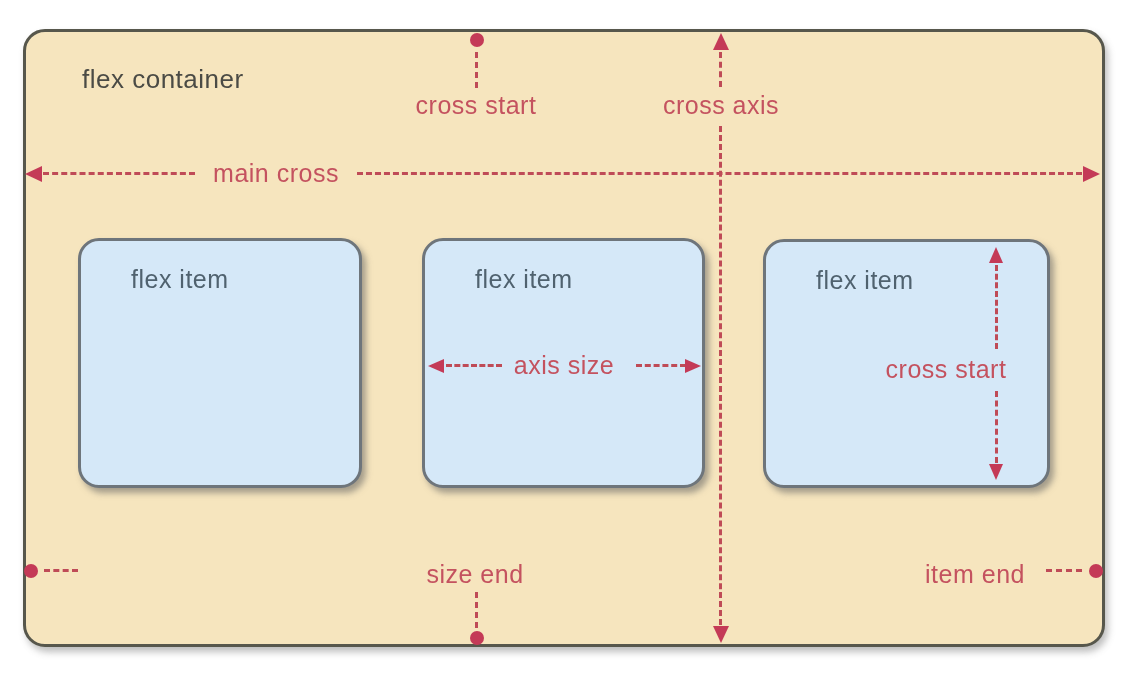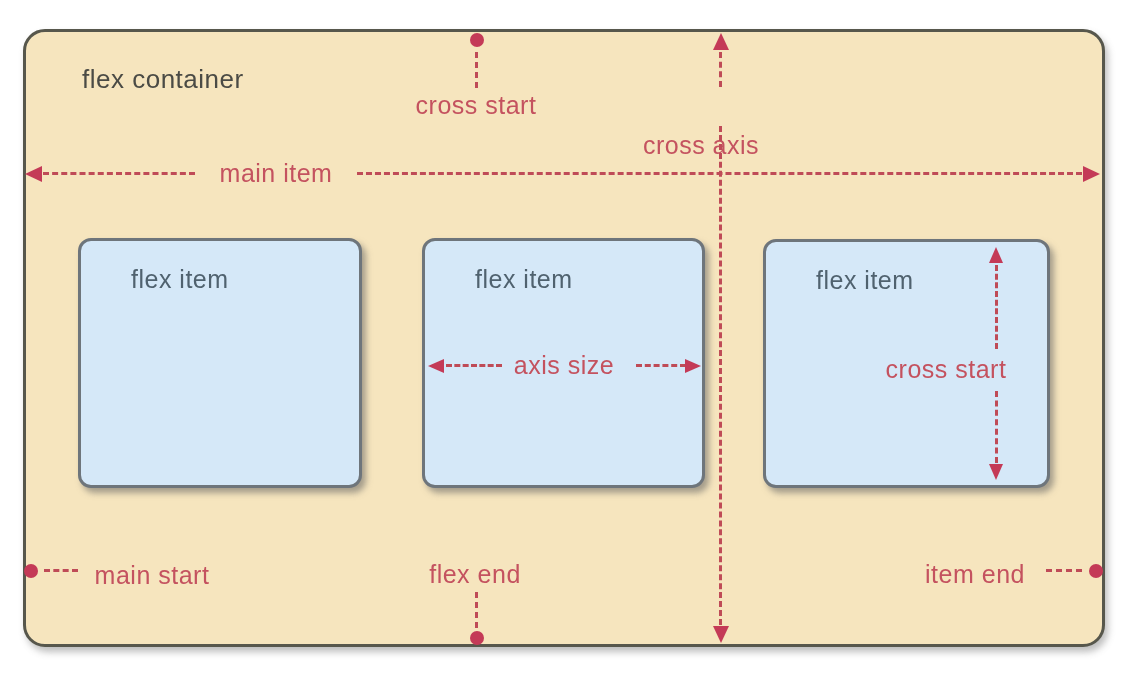--- a/index.html
+++ b/index.html
@@ -34,21 +34,21 @@
     position:absolute;left:56px;top:32px;
     font-size:26px;line-height:30px;
     color:var(--container-text);
     letter-spacing:.5px;
   }
   .flex-item{
     position:absolute;
     width:284px;height:250px;
     background:var(--item-bg);
     border:3px solid var(--item-border);
-    border-radius:13px;
+    border-radius:21px;
     box-shadow:4px 5px 6px rgba(96,96,96,.55);
   }
   .flex-item .item-label{
     position:absolute;left:50px;top:24px;
     font-size:25px;line-height:29px;
     color:var(--item-text);
     letter-spacing:.5px;
   }
   #item1{left:52px;top:206px;}
   #item2{left:396px;top:206px;width:283px;}
@@ -96,47 +96,46 @@
       <div class="item-label">flex item</div>
     </div>
   </div>
 
   <div class="dot" style="left:470px;top:33px;"></div>
   <div class="dash-v" style="left:475px;top:52px;height:36px;"></div>
   <div class="ann-label" style="left:396px;top:91px;width:160px;">cross start</div>
 
   <div class="arr up" style="left:713px;top:33px;"></div>
   <div class="dash-v" style="left:719px;top:52px;height:35px;"></div>
-  <div class="ann-label" style="left:621px;top:91px;width:160px;margin-top:40px;">cross axis</div>
+  <div class="ann-label" style="left:641px;top:91px;width:160px;">cross axis</div>
   <div class="dash-v" style="left:719px;top:126px;height:499px;"></div>
   <div class="arr down" style="left:713px;top:626px;"></div>
 
   <div class="arr left" style="left:25px;top:166px;"></div>
   <div class="dash-h" style="left:43px;top:172px;width:152px;"></div>
-  <div class="ann-label" style="left:196px;top:159px;width:160px;">main item</div>
+  <div class="ann-label" style="left:196px;top:159px;width:160px;">main cross</div>
   <div class="dash-h" style="left:357px;top:172px;width:725px;"></div>
   <div class="arr right" style="left:1083px;top:166px;"></div>
 
   <div class="arr sm left" style="left:428px;top:359px;"></div>
   <div class="dash-h" style="left:446px;top:364px;width:56px;"></div>
   <div class="ann-label" style="left:484px;top:351px;width:160px;">axis size</div>
   <div class="dash-h" style="left:636px;top:364px;width:50px;"></div>
   <div class="arr sm right" style="left:685px;top:359px;"></div>
 
   <div class="arr sm up" style="left:989px;top:247px;"></div>
   <div class="dash-v" style="left:995px;top:265px;height:84px;"></div>
   <div class="ann-label" style="left:866px;top:355px;width:160px;">cross start</div>
   <div class="dash-v" style="left:995px;top:391px;height:72px;"></div>
   <div class="arr sm down" style="left:989px;top:464px;"></div>
 
   <div class="dot" style="left:24px;top:564px;"></div>
   <div class="dash-h" style="left:44px;top:569px;width:34px;"></div>
-  <div class="ann-label" style="left:82px;top:561px;width:140px;">main start</div>
 
-  <div class="ann-label" style="left:395px;top:560px;width:160px;">flex end</div>
+  <div class="ann-label" style="left:395px;top:560px;width:160px;">size end</div>
   <div class="dash-v" style="left:475px;top:592px;height:36px;"></div>
   <div class="dot" style="left:470px;top:631px;"></div>
 
   <div class="ann-label" style="left:905px;top:560px;width:140px;">item end</div>
   <div class="dash-h" style="left:1046px;top:569px;width:36px;"></div>
   <div class="dot" style="left:1089px;top:564px;"></div>
 
 </div>
 
 </body></html>

